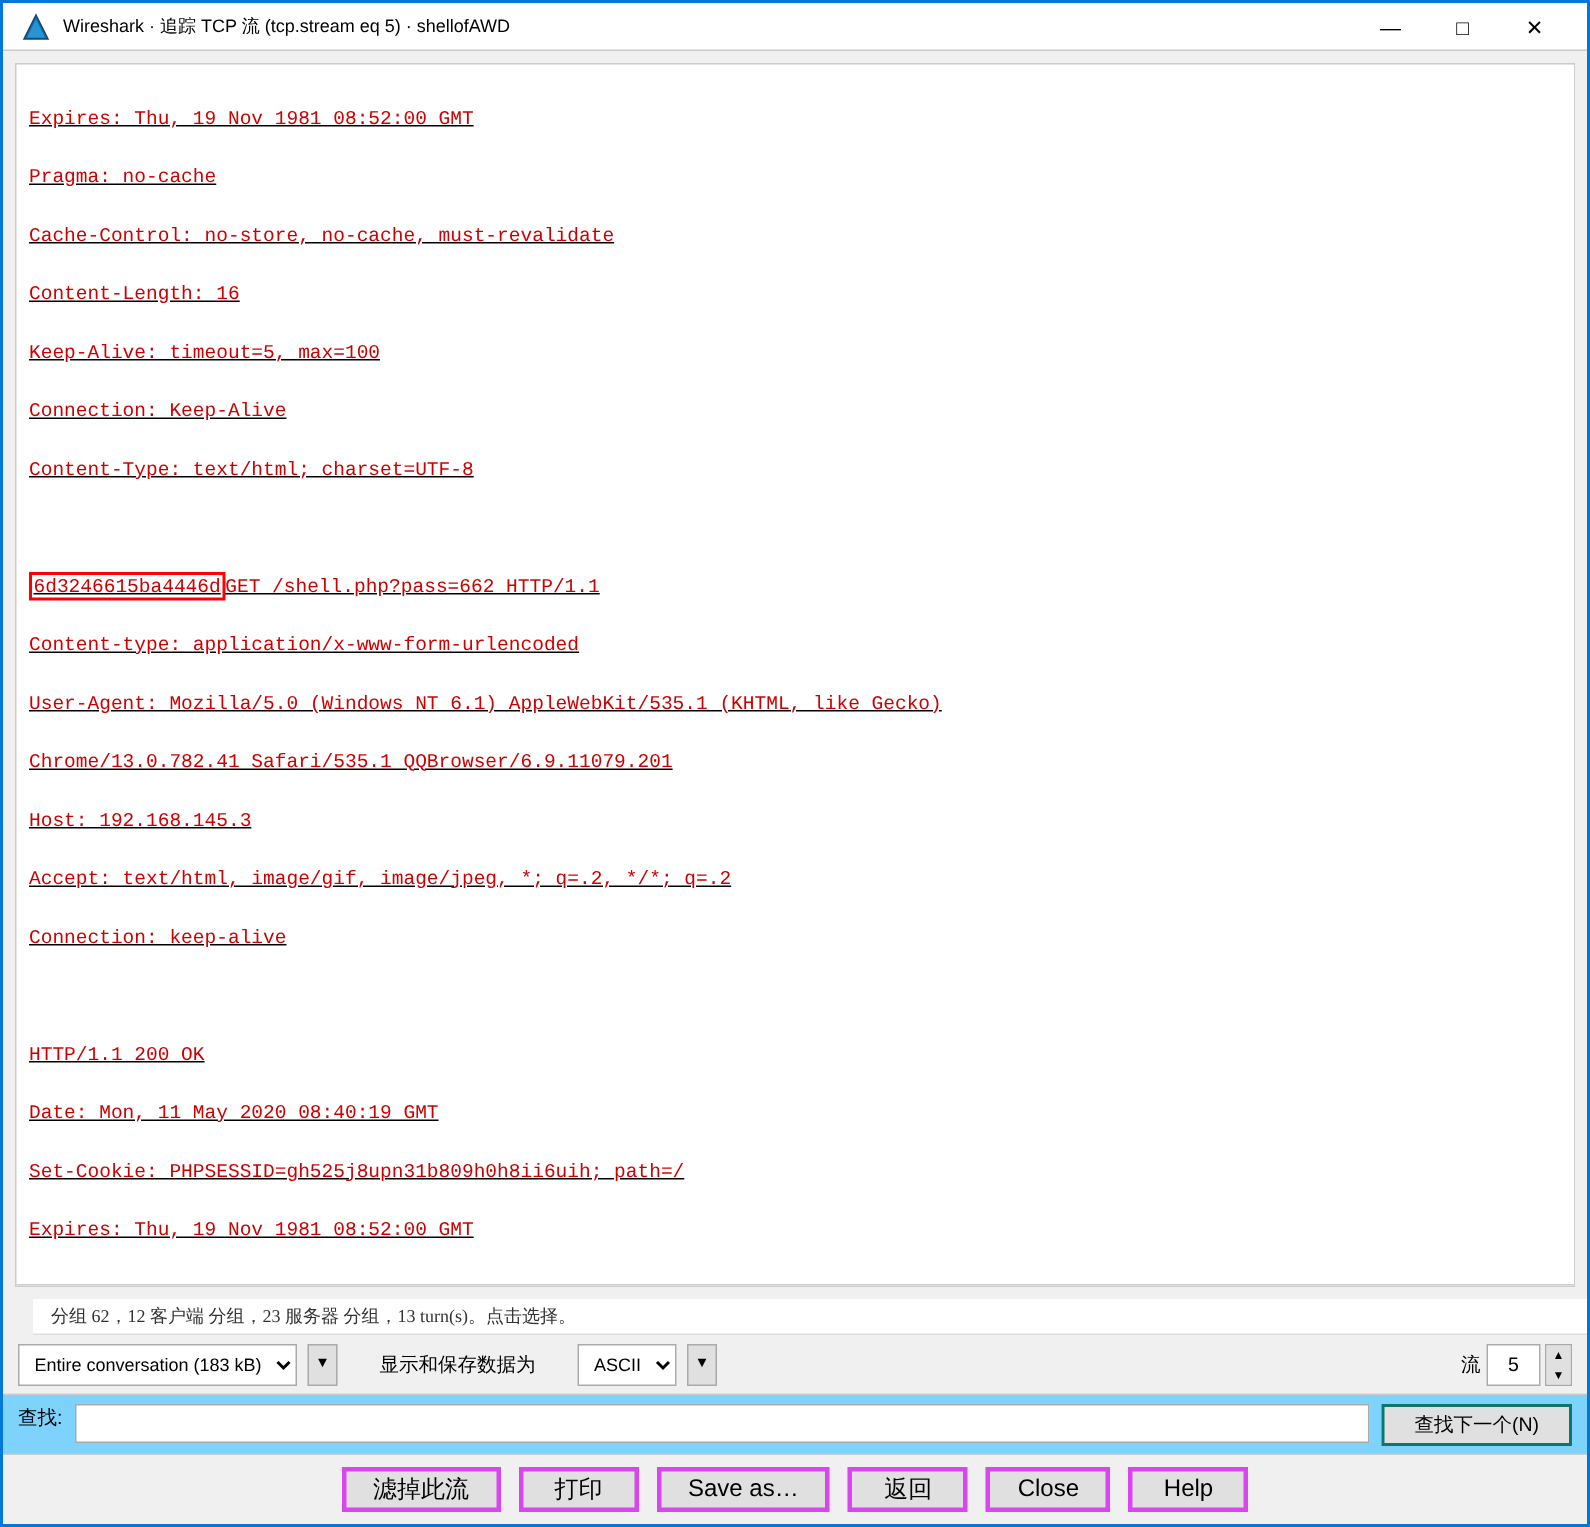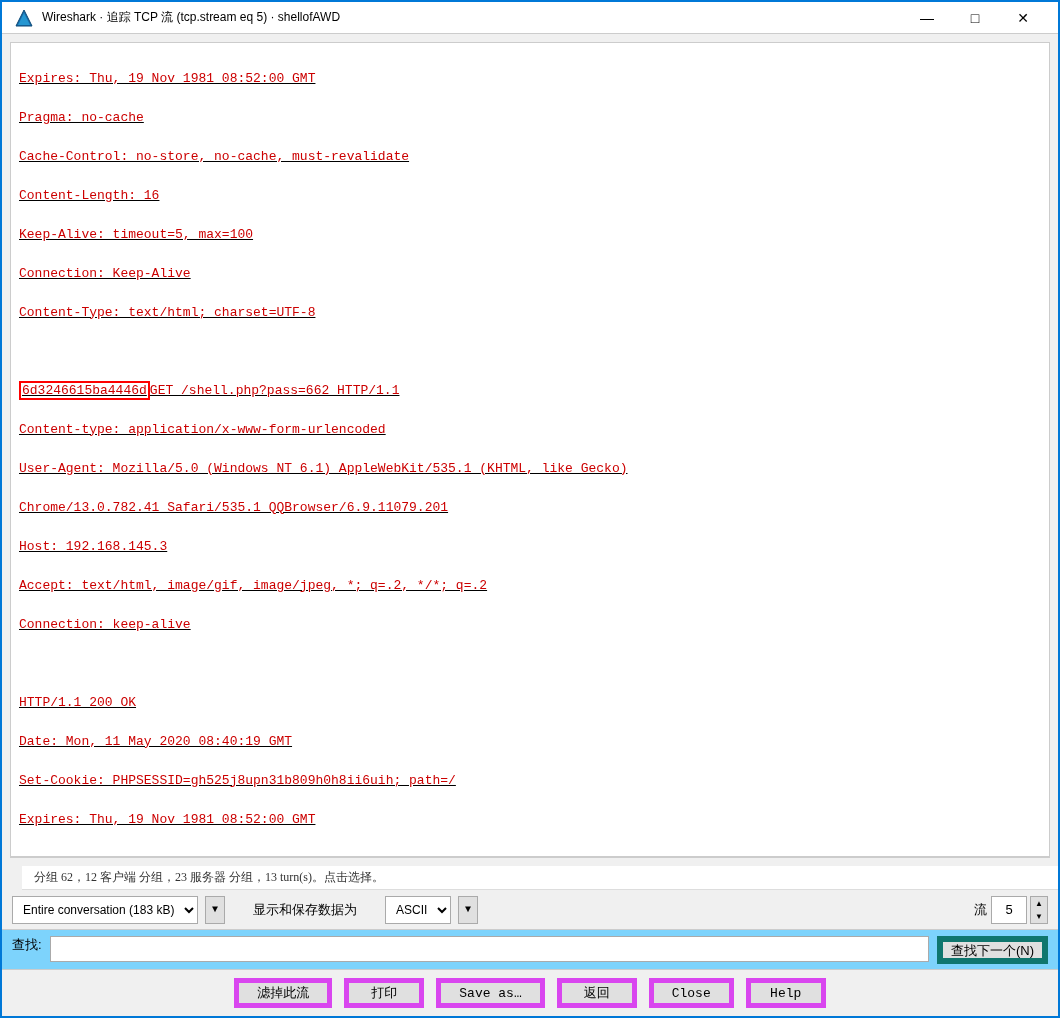--- a/index.html
+++ b/index.html
@@ -196,46 +196,46 @@
     .search-input {
       flex: 1;
       height: 26px;
       border: 1px solid #aaa;
       padding: 2px 4px;
       font-size: 13px;
       background: white;
     }
     .search-btn {
       height: 28px;
-      padding: 0 8px;
-      border: 6px solid #0f766e;
+      padding: 0 20px;
+      border: 2px solid #0f766e;
       background: #e0e0e0;
       font-family: 'Simsun', '宋体', sans-serif;
       font-size: 13px;
       cursor: pointer;
       white-space: nowrap;
     }
 
     
     #bottom-buttons {
       background: #f0f0f0;
       padding: 8px 10px;
       display: flex;
       justify-content: center;
       gap: 12px;
       height: 46px;
       align-items: center;
     }
     .bottom-btn {
       height: 30px;
       padding: 0 18px;
-      border: 5px solid #d946ef;
+      border: 3px solid #d946ef;
       background: #e0e0e0;
-      font-family: Liberation Mono, monospace;
-      font-size: 13px;
+      font-family: Liberation Sans, sans-serif;
+      font-size: 16px;
       cursor: pointer;
       min-width: 80px;
     }
   </style>
 </head>
 <body>
 
 <div id="title-bar">
   <div class="title-icon">
     <svg width="20" height="20" viewBox="0 0 20 20">

